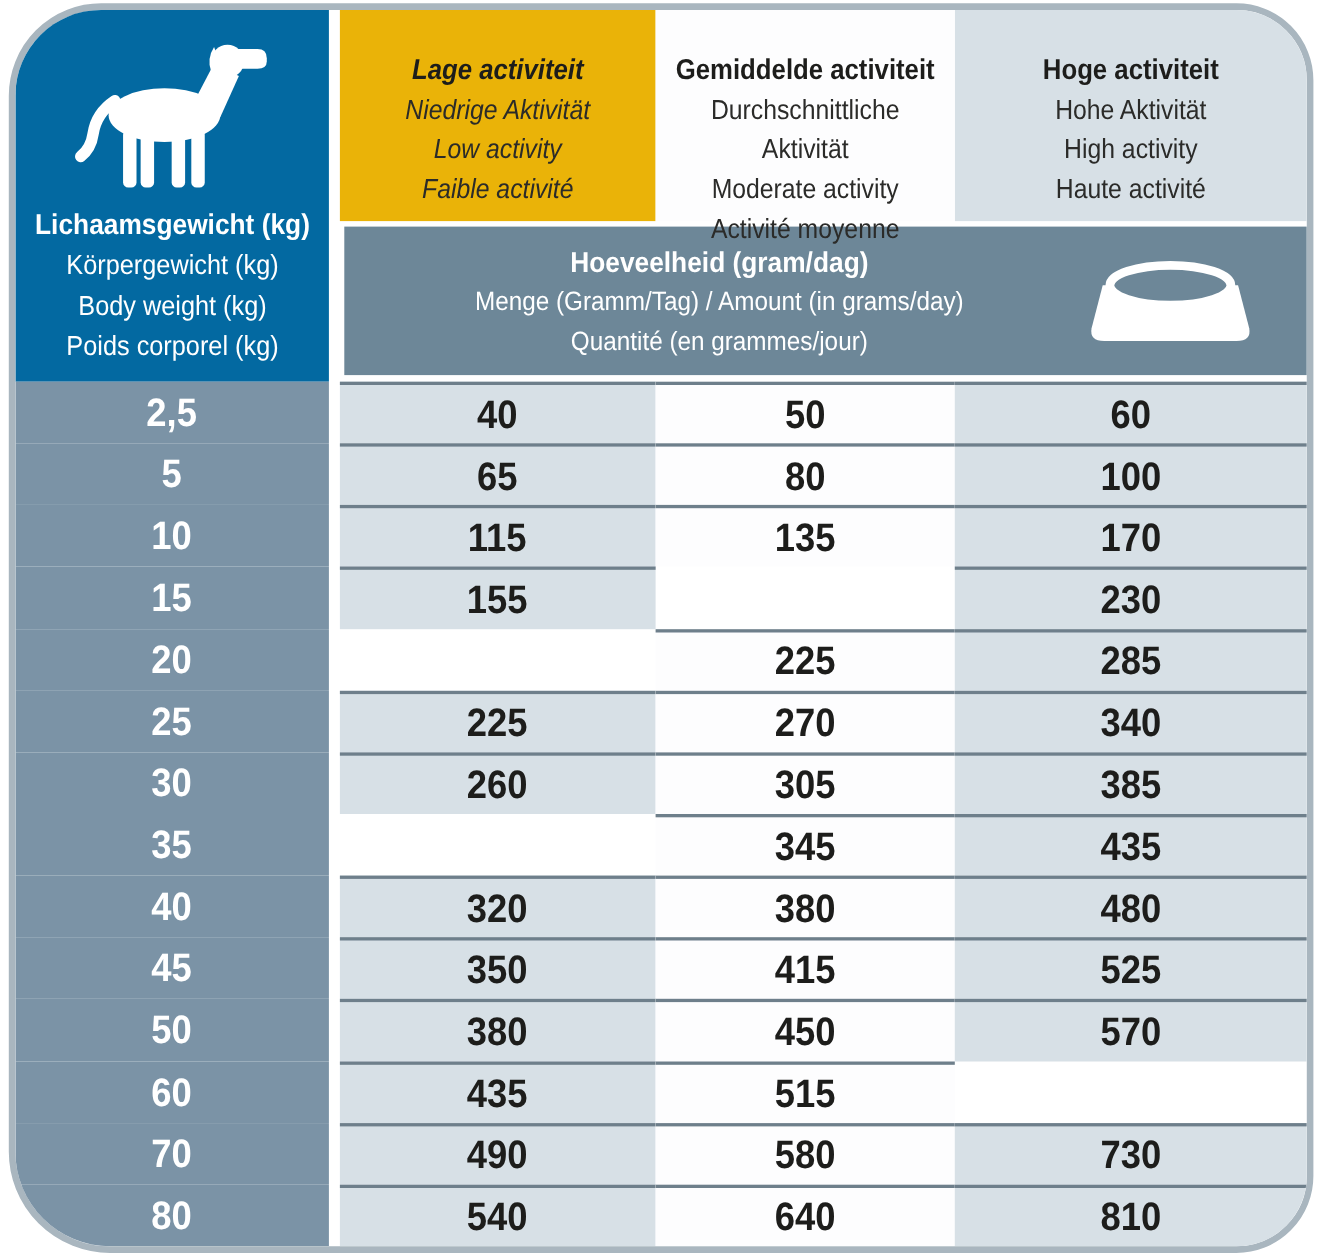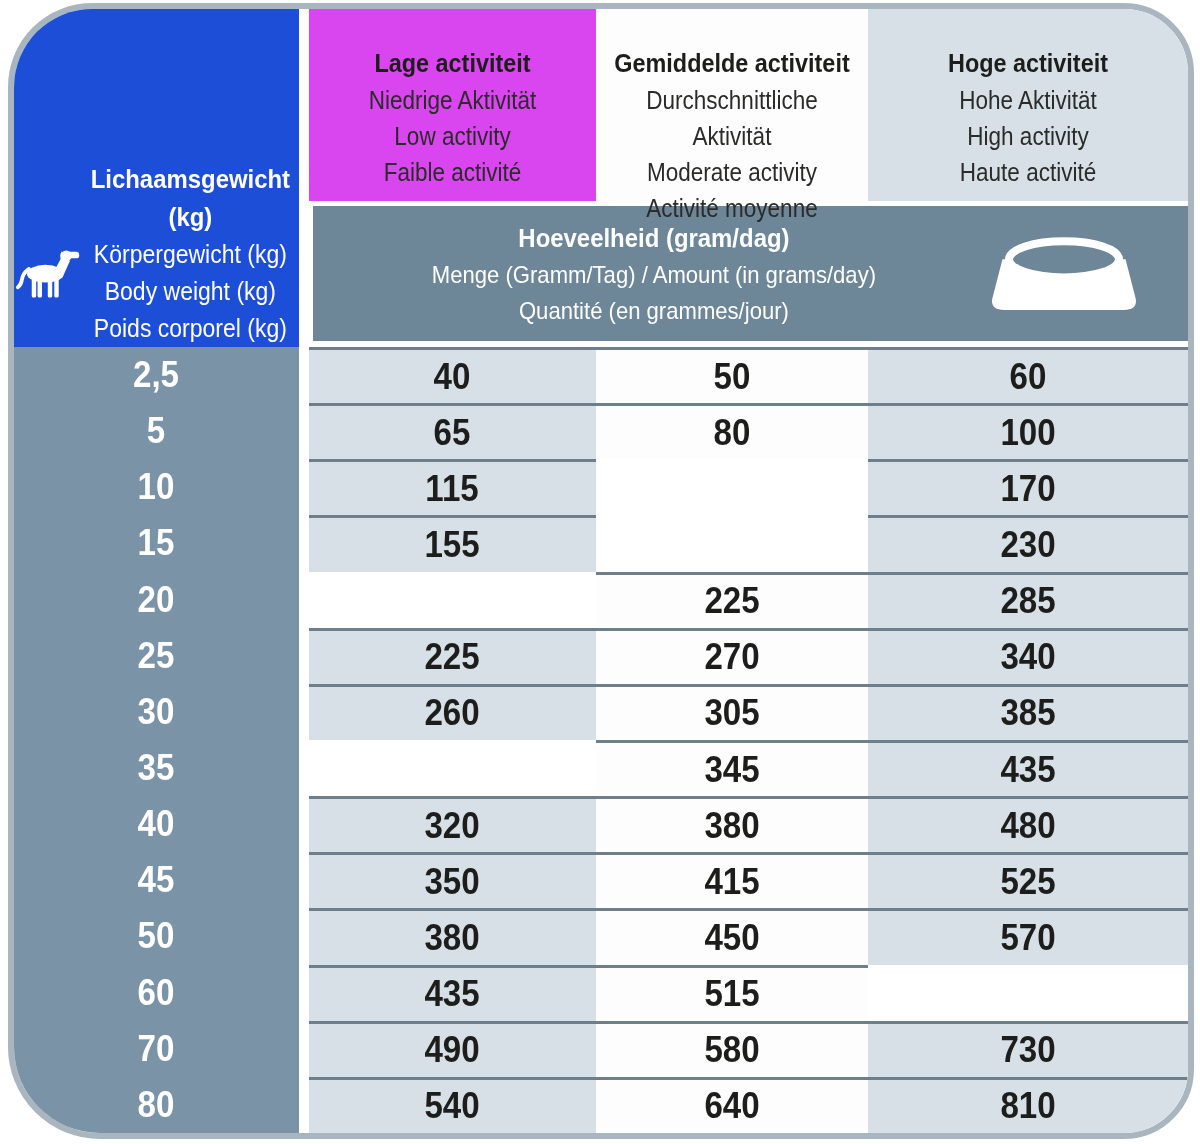--- a/index.html
+++ b/index.html
@@ -12,32 +12,32 @@
     box-sizing:border-box;border:6px solid #a9b6bf;
     border-radius:84px 70px 70px 92px;overflow:hidden;background:#ffffff;
   }
   .grid{
     display:grid;width:100%;height:100%;
     grid-template-columns:285px 10px 287px 272px 1fr;
     grid-template-rows:192px 146px repeat(14,1fr);
   }
   
   .w-head{
-    grid-column:1;grid-row:1/3;background:#1d4ed8;
-    display:flex;flex-direction:row;align-items:flex-end;padding-top:16px;box-sizing:border-box;
+    grid-column:1;grid-row:1/3;background:#0369a1;
+    display:flex;flex-direction:column;align-items:center;padding-top:16px;box-sizing:border-box;
   }
   .w-labels{margin-top:10px;text-align:center;color:#ffffff;transform:scaleX(0.92);}
   .w-labels .l0{font-weight:700;font-size:26px;line-height:38px;}
   .w-labels .ln{font-weight:400;font-size:25px;line-height:37px;}
   
   .hdr{grid-row:1;text-align:center;padding-top:36px;box-sizing:border-box;color:#1d1d1b;}
   .hdr .inner{transform:scaleX(0.90);}
   .hdr .l0{font-weight:700;font-size:26px;line-height:37px;}
   .hdr .ln{font-weight:400;font-size:25px;line-height:36px;color:#2b2b29;}
-  .col-low{grid-column:3;background:#d946ef;}
+  .col-low{grid-column:3;background:#eab308;font-style:italic;}
   .col-mid{grid-column:4;background:#fdfdfe;}
   .col-high{grid-column:5;background:#d7e0e6;}
   
   .band{
     grid-column:3/6;grid-row:2;background:#6d8798;margin:5px 0 6px 4px;
     display:flex;align-items:center;color:#ffffff;
   }
   .band-text{flex:1;text-align:center;transform:scaleX(0.92);padding-left:14px;}
   .band-text .l0{font-weight:700;font-size:26px;line-height:38px;}
   .band-text .ln{font-weight:400;font-size:24px;line-height:36px;}
@@ -144,20 +144,23 @@
         </div>
         <div class="cell c-high">
           <span>100</span>
         </div>
         <div class="cell c-weight">
           <span>10</span>
         </div>
         <div class="cell c-low">
           <span>115</span>
         </div>
+        <div class="cell c-mid">
+          <span>135</span>
+        </div>
         <div class="cell c-high">
           <span>170</span>
         </div>
         <div class="cell c-weight">
           <span>15</span>
         </div>
         <div class="cell c-low">
           <span>155</span>
         </div>
         <div class="cell c-high">

